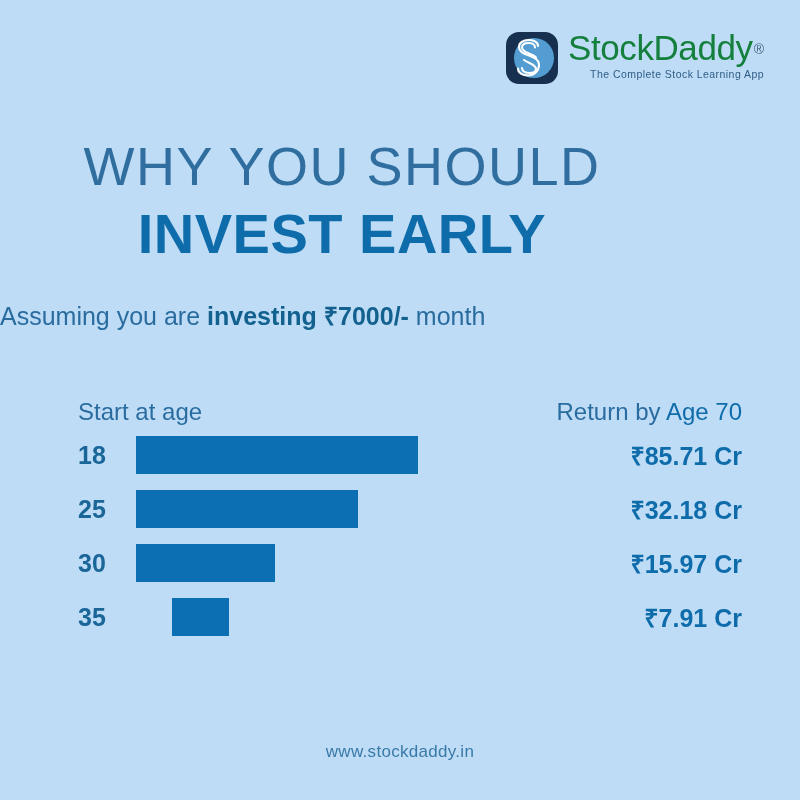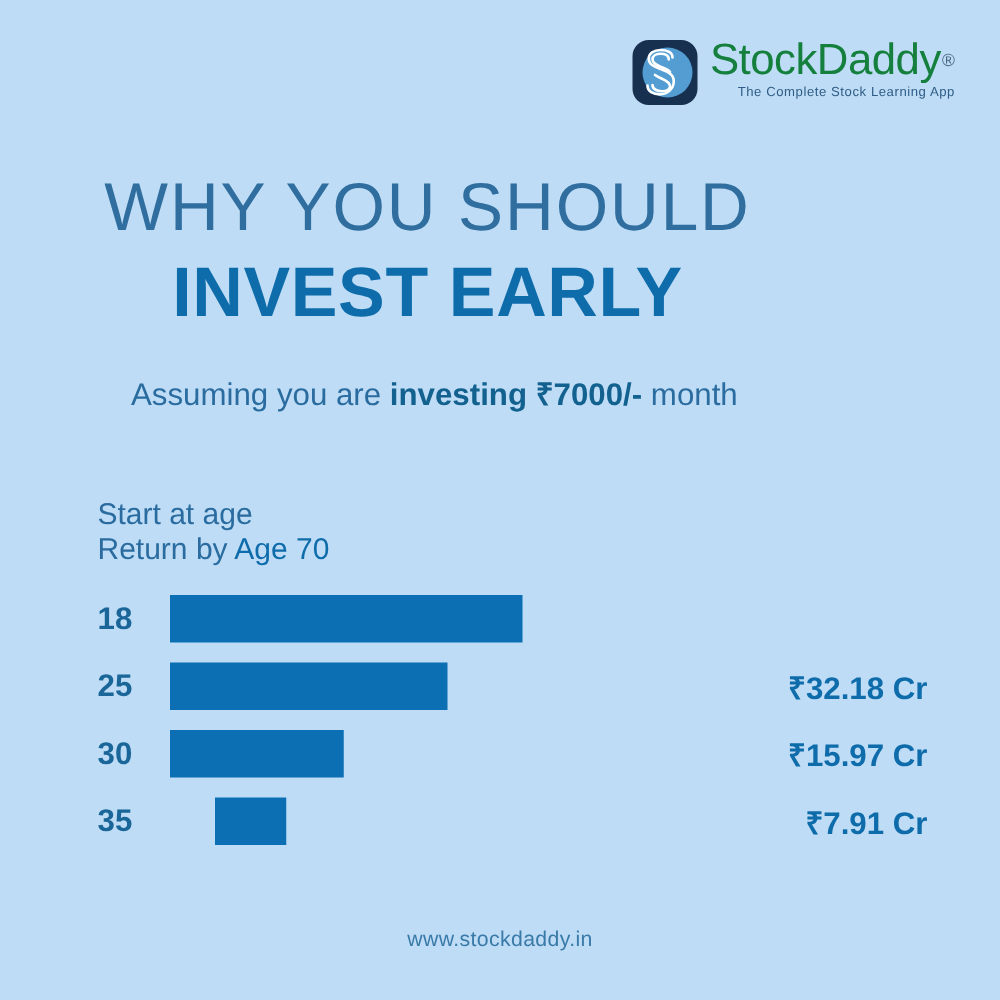--- a/index.html
+++ b/index.html
@@ -101,40 +101,39 @@
     line-height: 1.12;
     margin-top: 8px;
   }
 
   
   .subtitle {
     position: absolute;
     top: 300px;
     left: 0;
     width: 695px;
-    text-align: center;
+    text-align: left;
     color: #2a6c9f;
     font-size: 25px;
     line-height: 1.35;
   }
   .subtitle b { font-weight: 700; color: #13618f; }
 
   
   .chart {
     position: absolute;
     top: 398px;
     left: 78px;
     width: 664px;
   }
   .chart-head {
     display: flex;
     justify-content: space-between;
     align-items: baseline;
-    margin-bottom: 22px;
-    flex-direction: column;
+    margin-bottom: 10px;
   }
   .head-left {
     font-size: 24px;
     color: #2a6c9f;
     font-weight: 400;
   }
   .head-right {
     font-size: 24px;
     color: #2a6c9f;
     font-weight: 400;
@@ -226,20 +225,21 @@
     <div class="head-right">
       <span>Return by </span><b>Age 70</b>
     </div>
   </div>
   <div id="rows">
       <div class="row">
         <div class="age">18</div>
         <div class="bar-area">
           <div class="bar" style="width: 282px; background: rgb(12, 111, 179);"></div>
         </div>
+        <div class="amount">₹85.71 Cr</div>
       </div>
       <div class="row">
         <div class="age">25</div>
         <div class="bar-area">
           <div class="bar" style="width: 222px; background: rgb(12, 111, 179);"></div>
         </div>
         <div class="amount">₹32.18 Cr</div>
       </div>
       <div class="row">
         <div class="age">30</div>

